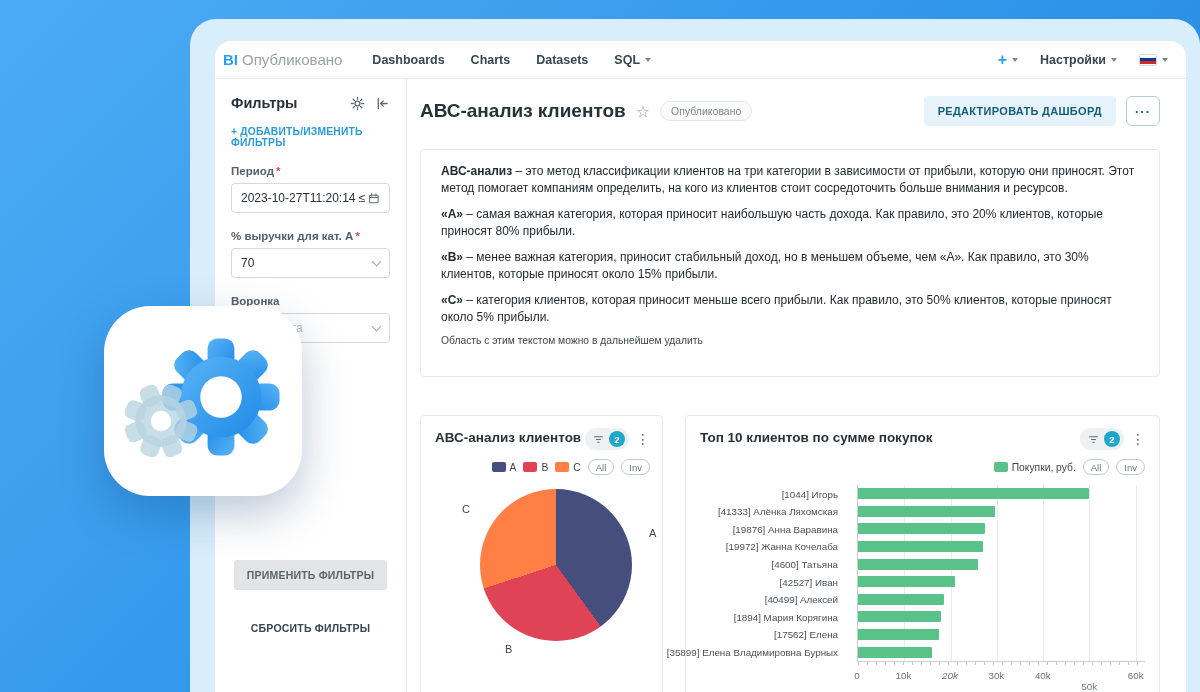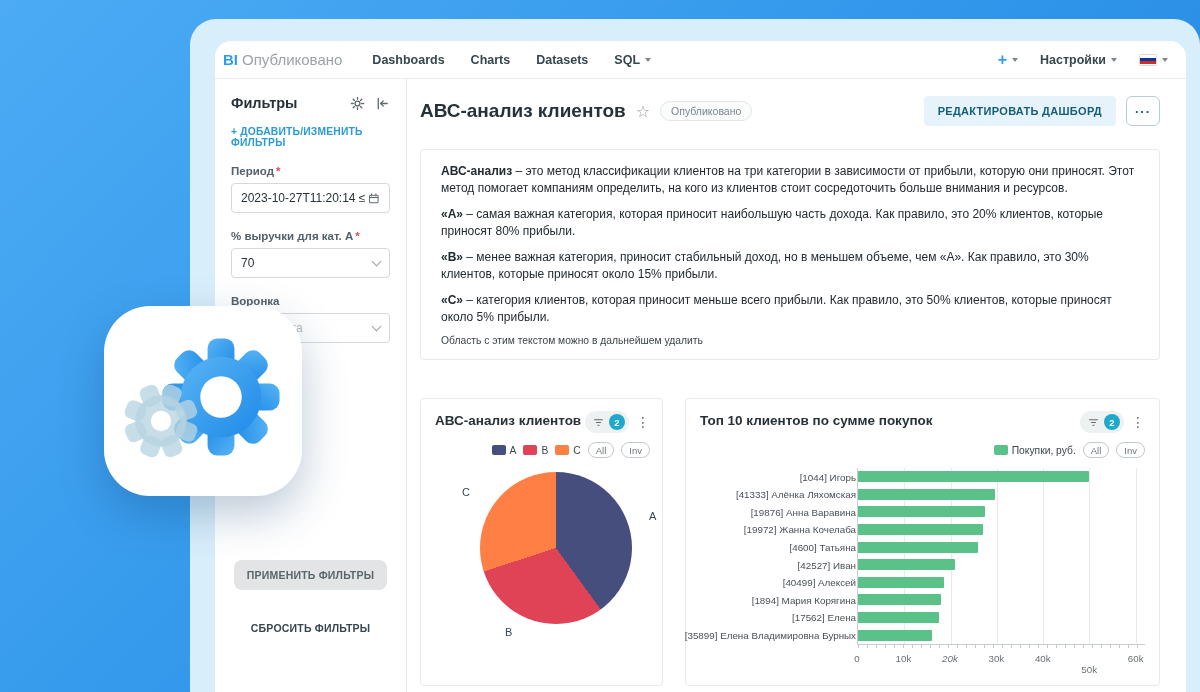--- a/index.html
+++ b/index.html
@@ -39,36 +39,36 @@
   .field { margin-top:17px; }
   .flabel { font-size:11.5px; color:#54616a; font-weight:bold; margin-bottom:6px; }
   .req { color:#e0455c; margin-left:2px; }
   .fbox { height:30px; border:1px solid #d3d9dc; border-radius:4px; display:flex; align-items:center;
           justify-content:space-between; padding:0 9px; font-size:12px; color:#263238; background:#fff; }
   .fbox.ph { color:#b4bcc2; }
   .chev { width:7px; height:7px; border-right:1.5px solid #9aa6ad; border-bottom:1.5px solid #9aa6ad;
           transform:rotate(45deg); margin-top:-3px; flex-shrink:0; }
   .sb-btns { margin-top:217px; text-align:center; }
   .apply-btn { display:inline-block; background:#e2e4e5; color:#5b666c; font-size:10.5px; font-weight:bold;
-               padding:9px 13px; border-radius:8px; letter-spacing:.2px; cursor:pointer; }
+               padding:9px 13px; border-radius:3px; letter-spacing:.2px; cursor:pointer; }
   .reset-btn { margin-top:32px; font-size:10.5px; font-weight:bold; color:#37474f; letter-spacing:.2px; cursor:pointer; }
   
   .main { flex:1; padding:14px 26px 0 13px; overflow:hidden; background:#fff; min-width:0; }
   .main-head { display:flex; align-items:center; height:36px; }
   .page-title { font-size:19px; font-weight:bold; color:#263238; }
   .star { margin-left:10px; color:#9aa3a9; font-size:16px; cursor:pointer; }
   .pub-badge { margin-left:10px; border:1px solid #e3e5e7; background:#fafbfb; border-radius:11px;
                padding:3px 10px; font-size:10.5px; color:#7d868c; }
   .head-right { margin-left:auto; display:flex; align-items:center; gap:10px; }
   .edit-btn { background:#e7f3fa; color:#145d77; font-size:11px; font-weight:bold; padding:9px 14px;
               border-radius:4px; letter-spacing:.3px; cursor:pointer; }
   .more-btn { width:34px; height:30px; border:1px solid #b9ccd4; border-radius:6px; color:#145d77;
               font-weight:bold; display:flex; align-items:center; justify-content:center; font-size:13px;
               background:#fff; cursor:pointer; letter-spacing:1px; }
-  .text-card { margin-top:20px; border:1px solid #e7e9ea; border-radius:4px; padding:13px 20px 10px; background:#fff; }
+  .text-card { margin-top:20px; border:1px solid #e7e9ea; border-radius:4px; padding:13px 20px 27px; background:#fff; }
   .text-card p { font-size:12px; line-height:1.42; color:#212b31; margin-bottom:9px; }
   .text-card .lead { font-weight:bold; }
   .note { font-size:10.3px; color:#3c464c; margin-top:2px; padding-bottom:3px; }
   .row-charts { display:flex; gap:22px; margin-top:38px; }
   .card { background:#fff; border:1px solid #e7e9ea; border-radius:4px; }
   .card-pie  { width:243px; height:288px; padding:12px 12px 0 14px; flex-shrink:0; }
   .card-bars { flex:1; height:288px; padding:12px 14px 0; min-width:0; }
   .card-head { display:flex; align-items:flex-start; }
   .card-title { font-size:13.5px; font-weight:bold; color:#263238; flex:1; padding-top:2px; }
   .controls { display:flex; align-items:center; gap:7px; }
@@ -83,21 +83,21 @@
   .leg-item { display:flex; align-items:center; gap:4px; }
   .pill { border:1px solid #c3cacd; border-radius:10px; padding:1.5px 7px; font-size:9.5px; color:#6f787e; cursor:pointer; }
   
   .pie-area { position:relative; height:205px; }
   .pie { position:absolute; left:45px; top:14px; width:152px; height:152px; border-radius:50%; }
   .pie-label { position:absolute; font-size:11px; color:#37474f; }
   .pl-a { left:214px; top:52px; } .pl-c { left:27px; top:28px; } .pl-b { left:70px; top:168px; }
   
   .bchart { display:flex; margin-top:10px; }
   .blabels { width:157px; flex-shrink:0; }
-  .blabel { height:17.6px; display:flex; align-items:center; justify-content:flex-end; padding-right:1px;
+  .blabel { height:17.6px; display:flex; align-items:center; justify-content:flex-end; padding-right:19px;
             font-size:9.8px; color:#495057; white-space:nowrap; }
   .bplot { flex:1; position:relative; border-left:1px solid #c9ced1; border-bottom:1px solid #c9ced1; }
   .grid { position:absolute; top:0; bottom:0; width:1px; background:#e7eaeb; z-index:0; }
   .brow { height:17.6px; position:relative; z-index:1; }
   .bfill { position:absolute; left:0; top:3px; height:11px; border-radius:0 1px 1px 0; }
   .ticks { position:absolute; left:0; right:0; bottom:-4px; height:3px;
            background:repeating-linear-gradient(90deg,#c2c8cb 0 1px,transparent 1px 9px); }
   .xaxis { position:relative; margin-left:157px; height:14px; margin-top:8px; }
   .xlab { position:absolute; transform:translateX(-50%); font-size:9.8px; color:#6a7176; white-space:nowrap; }
   

